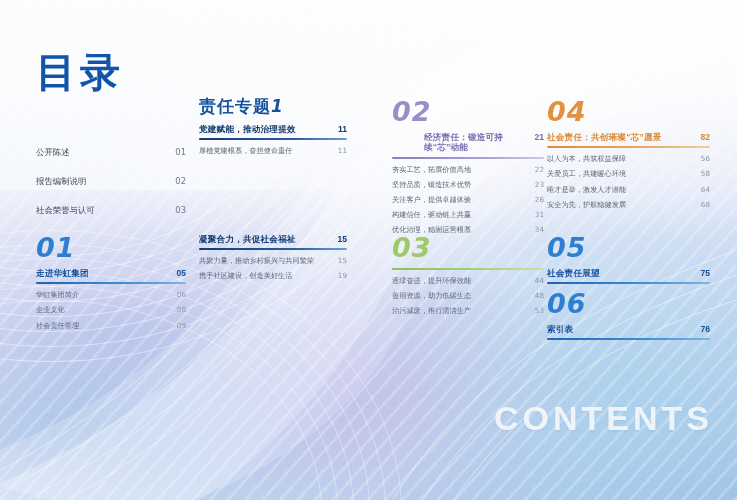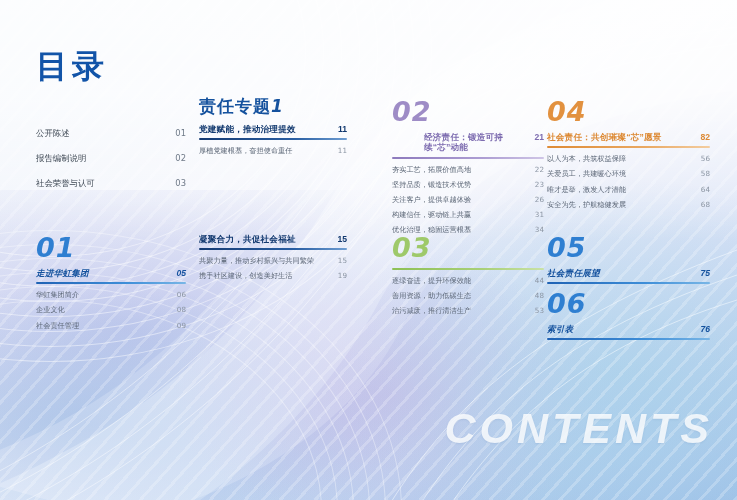--- a/index.html
+++ b/index.html
@@ -35,30 +35,29 @@
   .arcs{position:absolute;left:-330px;top:-260px;width:760px;height:620px;pointer-events:none;opacity:.55;}
   .arcs div{position:absolute;border:1px solid rgba(255,255,255,.85);border-radius:50%;}
   .arcs2{position:absolute;left:-300px;top:230px;width:700px;height:560px;pointer-events:none;opacity:.45;}
   .arcs2 div{position:absolute;border:1px solid rgba(255,255,255,.8);border-radius:50%;}
   .ribbon{position:absolute;pointer-events:none;mix-blend-mode:screen;}
 
   
   #content{position:absolute;inset:0;}
   .title-mulu{
     position:absolute;left:36px;top:45px;
-    font-size:32px;font-weight:bold;color:#1254a8;letter-spacing:4px;
+    font-size:40px;font-weight:bold;color:#1254a8;letter-spacing:4px;
     font-family:Liberation Serif, serif;
   }
   .contents-word{
-    position:absolute;right:24px;bottom:47px;
-    font-size:43px;letter-spacing:4px;font-weight:bold;
+    position:absolute;right:24px;bottom:62px;
+    font-size:34px;letter-spacing:4px;font-weight:bold;
     color:rgba(255,255,255,.80);
     font-family:"Liberation Sans",sans-serif;
     text-shadow:0 1px 2px rgba(120,150,190,.22);
-    font-style:italic;
   }
 
   .col{position:absolute;}
   .c1{left:36px;width:150px;}
   .c2{left:199px;width:148px;}
   .c3{left:392px;width:152px;}
   .c4{left:547px;width:163px;}
 
   .block{position:absolute;width:100%;}
 
@@ -81,26 +80,26 @@
 
   .rule{height:2px;margin-top:4px;margin-bottom:7px;border-radius:1px;}
 
   .sub{display:flex;align-items:baseline;justify-content:space-between;
     font-size:7.2px;color:#5b6676;line-height:1.2;margin-bottom:6.5px;
     font-family:"DejaVu Sans","Liberation Sans",sans-serif;}
   .sub .sp{color:#8b95a3;margin-left:6px;}
 
   .plain{display:flex;align-items:baseline;justify-content:space-between;
     font-size:8.4px;color:#3d4753;line-height:1.2;margin-bottom:15px;
-    font-family:"DejaVu Sans","Liberation Sans",sans-serif;}
+    font-family:"DejaVu Sans","Liberation Sans",sans-serif;margin-top:19px;}
   .plain .pp{color:#6f7a88;margin-left:6px;}
 
   
   .blue  .num{color:#2f7fd1;}
-  .blue  .headrow{color:#15529e;font-style:italic;}
+  .blue  .headrow{color:#15529e;}
   .blue  .rule{background:linear-gradient(90deg,#1f62b4 0%,#3e8ed8 60%,#79b6e6 100%);}
   .navy  .headrow{color:#12396f;}
   .navy  .rule{background:linear-gradient(90deg,#143a72 0%,#2a5fa3 65%,#6f9ed3 100%);}
   .purple .num{color:#9e8cc6;}
   .purple .headrow{color:#7d6cb0;padding-left:32px;}
   .purple .rule{background:linear-gradient(90deg,#8d7abd 0%,#ad9ed3 60%,#cfc5e6 100%);}
   .green .num{color:#9ec96a;}
   .green .headrow{color:#7fb84a;}
   .green .rule{background:linear-gradient(90deg,#8dc055 0%,#a9d079 60%,#c9e2a6 100%);}
   .orange .num{color:#e2913f;}

